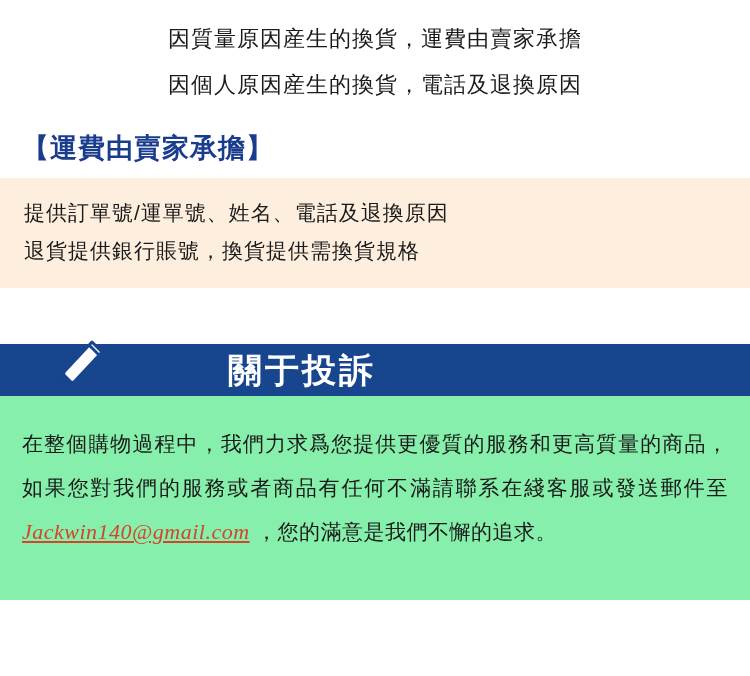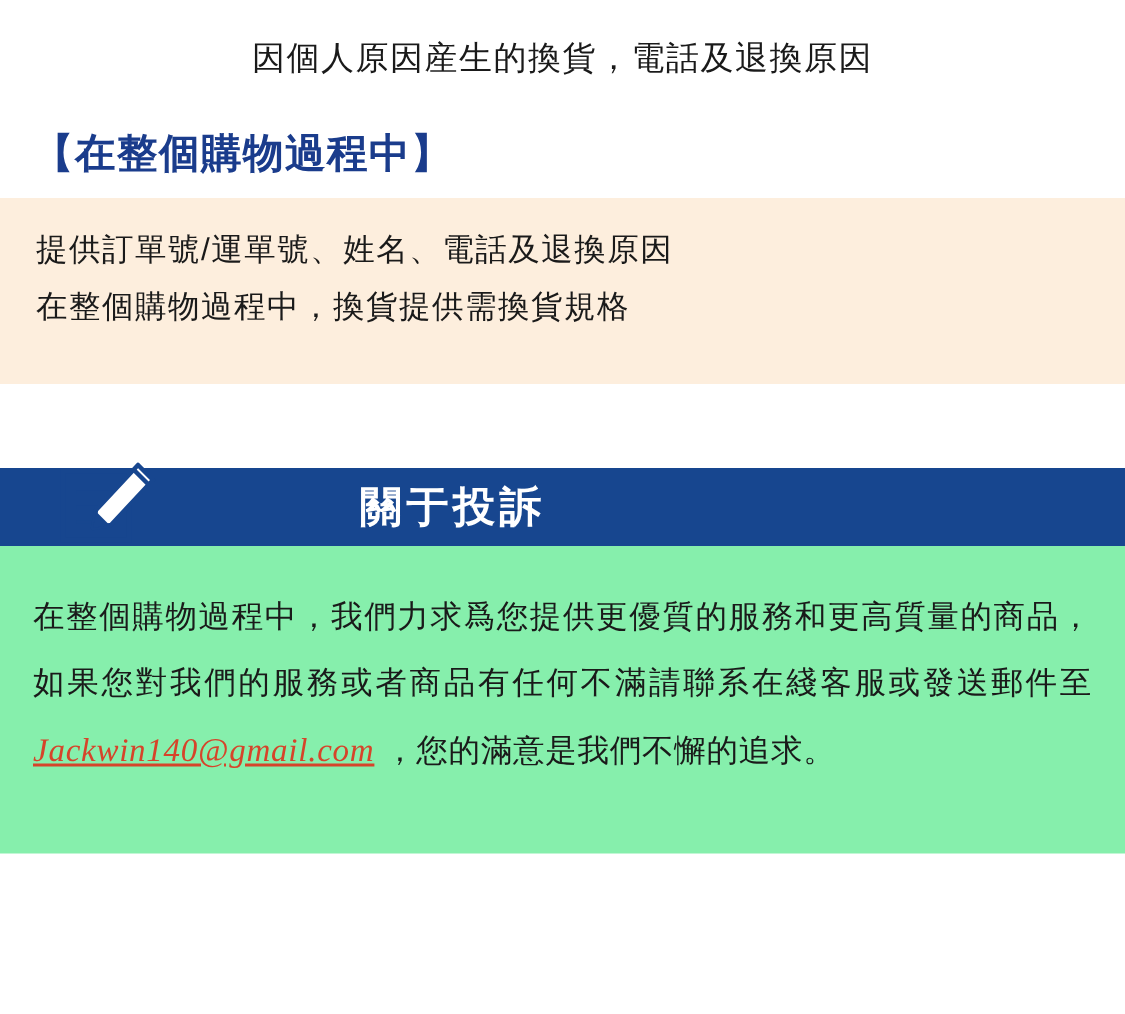--- a/index.html
+++ b/index.html
@@ -39,21 +39,21 @@
     font-size: 27px;
     font-weight: bold;
     color: #1a3c8c;
     letter-spacing: 1px;
   }
 
   
   .note-block {
     margin-top: 12px;
     background: #fdeedd;
-    padding: 16px 0 32px 24px;
+    padding: 16px 0 18px 24px;
   }
   .note-line {
     font-size: 21px;
     line-height: 38px;
     color: #1a1a1a;
     letter-spacing: 1px;
   }
 
   
   .banner-wrap {
@@ -71,21 +71,21 @@
   }
   .banner-text {
     position: absolute;
     left: 0;
     top: 12px;
     width: 604px;
     height: 52px;
     line-height: 52px;
     text-align: center;
     color: #ffffff;
-    font-size: 28px;
+    font-size: 34px;
     font-weight: bold;
     letter-spacing: 3px;
   }
   .banner-icon {
     position: absolute;
     left: 36px;
     top: 0px;
     width: 72px;
     height: 64px;
   }
@@ -110,28 +110,29 @@
     font-style: italic;
     font-size: 22px;
   }
 </style>
 </head>
 <body>
 
 <div class="page">
 
   <div class="policy-lines">
+    <div class="policy-line">因質量原因産生的換貨，運費由賣家承擔</div>
     <div class="policy-line">因個人原因産生的換貨，電話及退換原因</div>
   </div>
 
-  <div class="section-title">【在整個購物過程中】</div>
+  <div class="section-title">【運費由賣家承擔】</div>
 
   <div class="note-block">
     <div class="note-line">提供訂單號/運單號、姓名、電話及退換原因</div>
-    <div class="note-line">在整個購物過程中，換貨提供需換貨規格</div>
+    <div class="note-line">退貨提供銀行賬號，換貨提供需換貨規格</div>
   </div>
 
   <div class="banner-wrap">
     <div class="banner-bar"></div>
     <div class="banner-text">關于投訴</div>
     <svg class="banner-icon" viewBox="0 0 72 64" xmlns="http://www.w3.org/2000/svg">
       <rect x="6" y="14" width="44" height="46" fill="none" stroke="#17468f" stroke-width="3"></rect>
       <line x1="15" y1="28" x2="40" y2="28" stroke="#17468f" stroke-width="2.5"></line>
       <line x1="15" y1="38" x2="40" y2="38" stroke="#17468f" stroke-width="2.5"></line>
       <line x1="15" y1="48" x2="32" y2="48" stroke="#17468f" stroke-width="2.5"></line>

